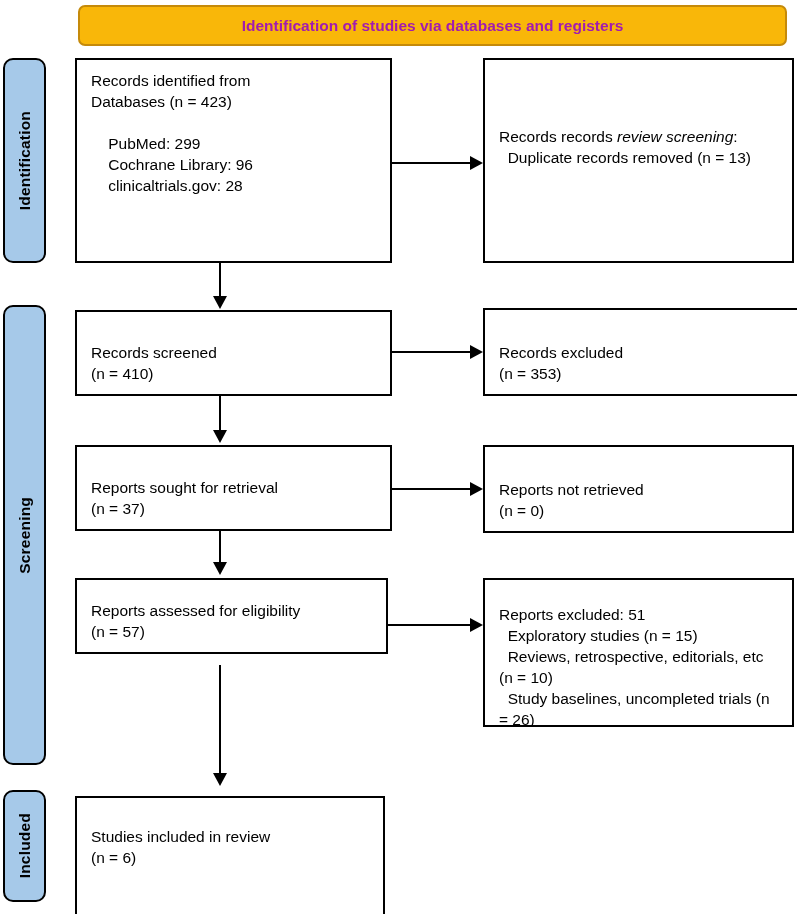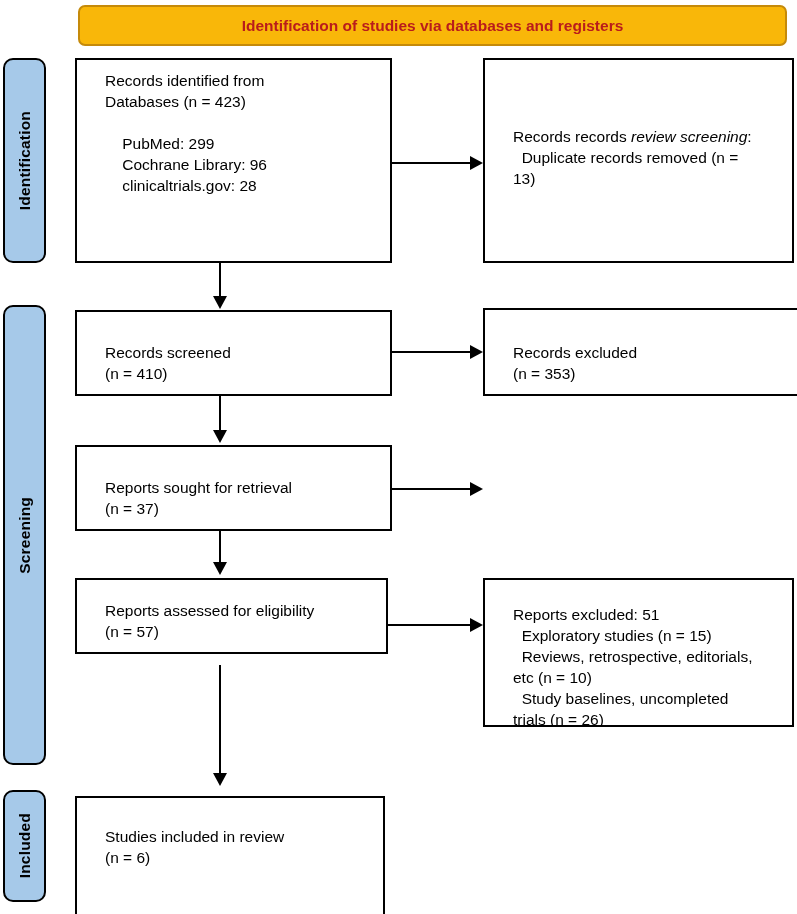--- a/index.html
+++ b/index.html
@@ -27,21 +27,21 @@
     border: 2px solid #C58A0A;
     border-radius: 7px;
     box-sizing: border-box;
     display: flex;
     align-items: center;
     justify-content: center;
   }
   .banner-text {
     font-size: 15.5px;
     font-weight: bold;
-    color: #b91c1c;
+    color: #a21caf;
     letter-spacing: 0px;
     white-space: nowrap;
   }
 
   
   .pill {
     position: absolute;
     left: 3px;
     width: 43px;
     background: #A6C9E9;
@@ -64,21 +64,21 @@
   #pill-identification { top: 58px;  height: 205px; }
   #pill-screening     { top: 305px; height: 460px; }
   #pill-included      { top: 790px; height: 112px; }
 
   
   .box {
     position: absolute;
     background: #ffffff;
     border: 2.5px solid #000000;
     box-sizing: border-box;
-    padding: 10px 28px;
+    padding: 10px 14px;
     overflow: hidden;
   }
   .box-text {
     font-size: 15.5px;
     line-height: 1.36;
     color: #000000;
     white-space: pre-wrap;
   }
   .box-text em { font-style: italic; }
 
@@ -179,20 +179,24 @@
   <div class="arrow-right" style="left:470px; top:345px;"></div>
 
   <div class="vline" style="left:219px; top:396px; height:36px;"></div>
   <div class="arrow-down" style="left:213px; top:430px;"></div>
 
   <div class="box vcenter" id="box-sought">
     <div class="box-text">Reports sought for retrieval
 (n = 37)</div>
   </div>
 
+  <div class="box vcenter" id="box-not-retrieved">
+    <div class="box-text">Reports not retrieved
+(n = 0)</div>
+  </div>
 
   <div class="hline" style="left:390px; top:488px; width:80px;"></div>
   <div class="arrow-right" style="left:470px; top:482px;"></div>
 
   <div class="vline" style="left:219px; top:531px; height:33px;"></div>
   <div class="arrow-down" style="left:213px; top:562px;"></div>
 
   <div class="box vcenter" id="box-assessed">
     <div class="box-text">Reports assessed for eligibility
 (n = 57)</div>

